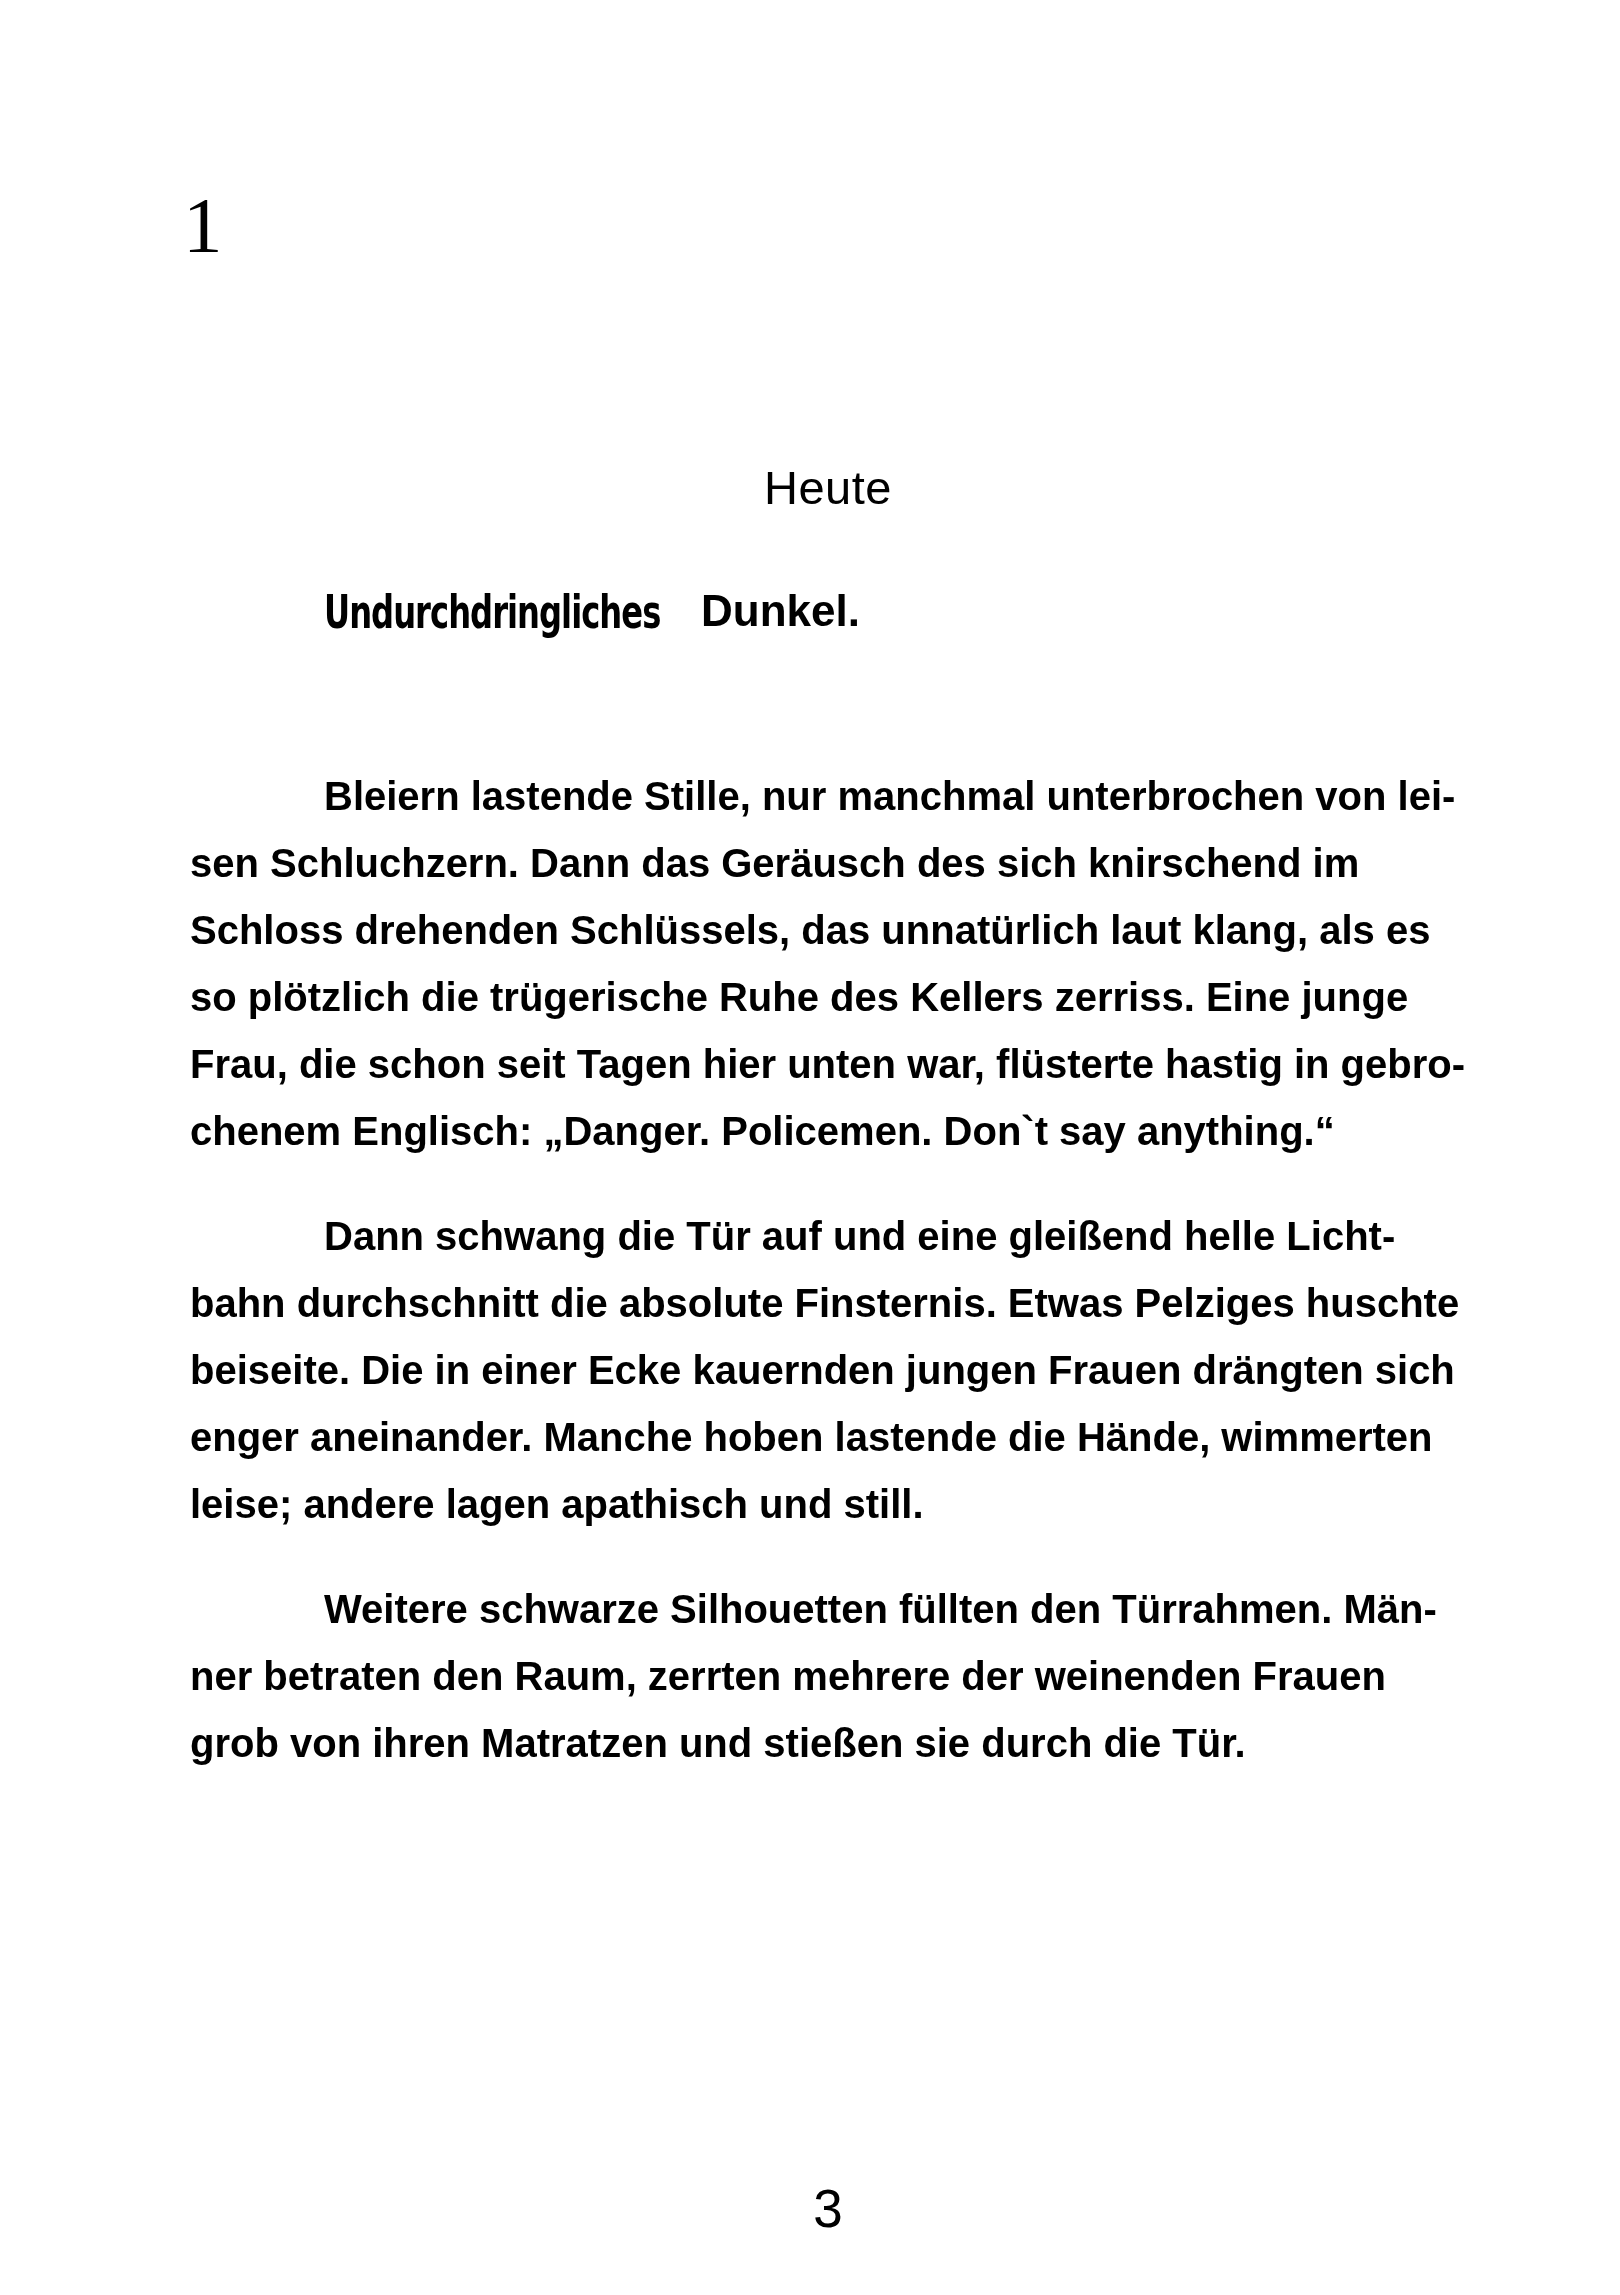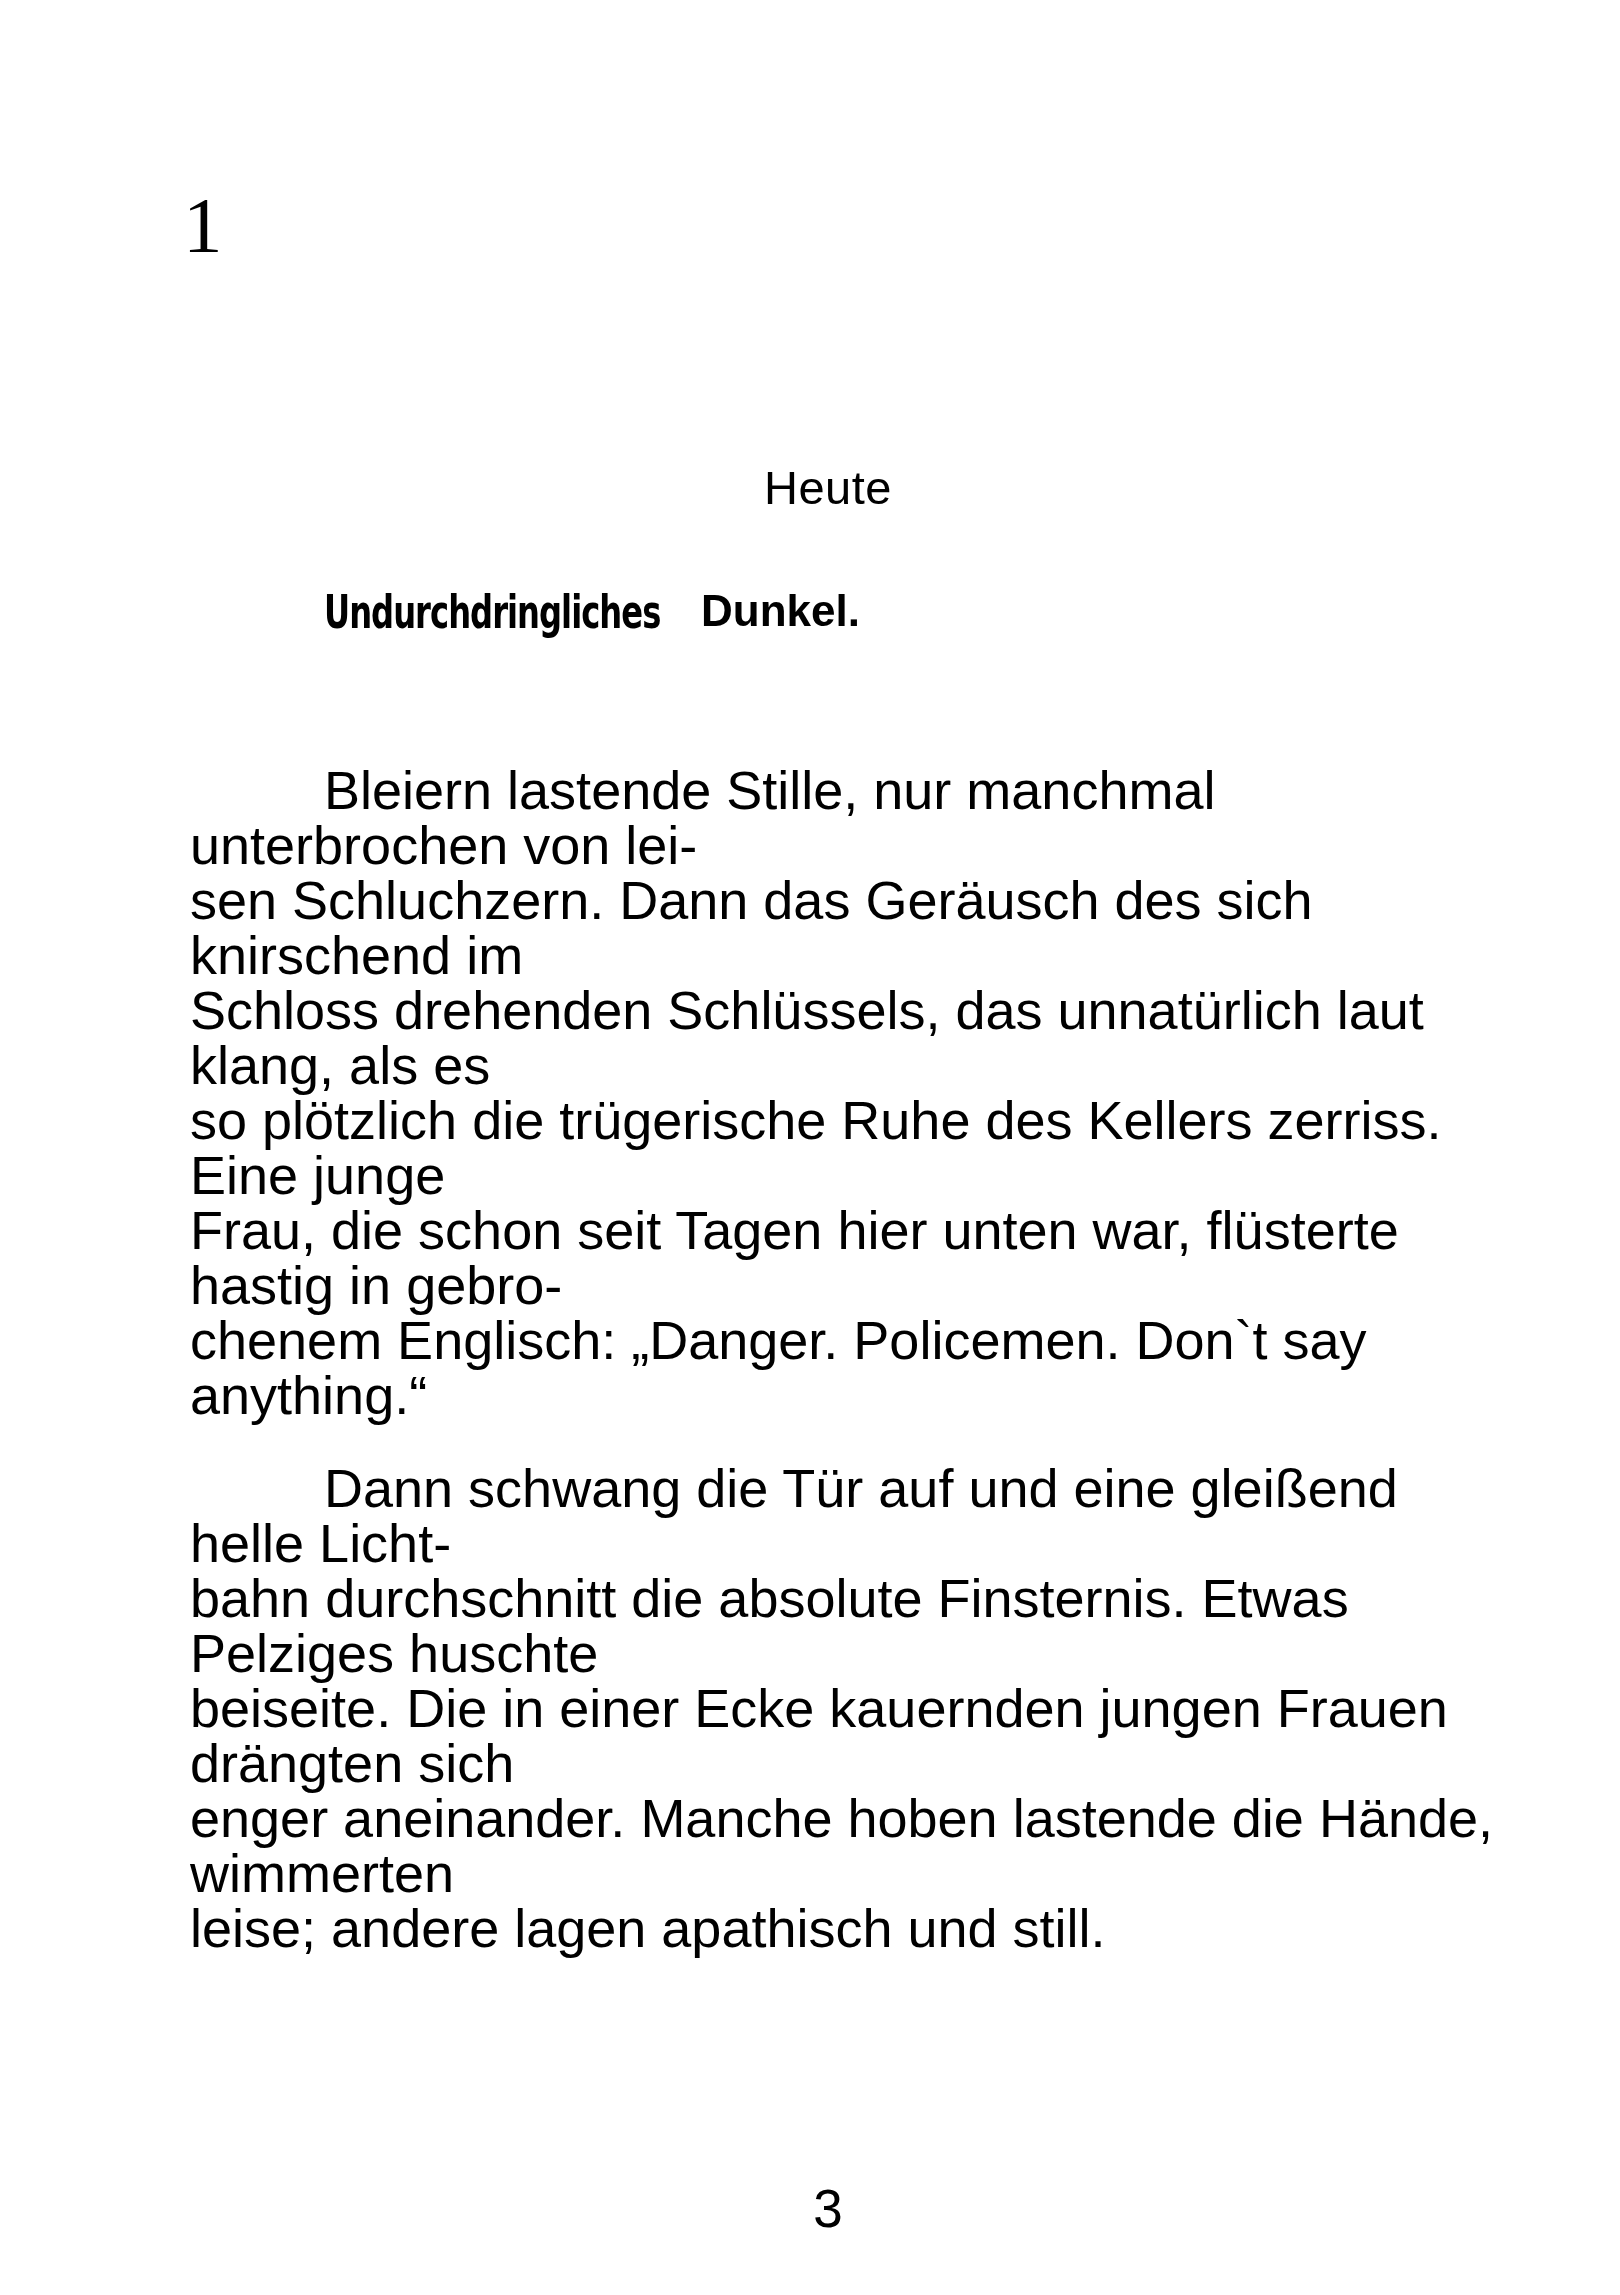--- a/index.html
+++ b/index.html
@@ -67,25 +67,26 @@
     white-space: nowrap;
   }
   .body-block {
     position: absolute;
     left: 190px;
     top: 763px;
     width: 1306px;
   }
   .body-block p {
     margin: 0 0 38px 0;
-    font-size: 54px;
-    line-height: 55px;
+    font-size: 40px;
+    line-height: 67px;
     white-space: pre-line;
     text-indent: 134px;
     letter-spacing: 0;
+    font-weight: bold;
   }
   .page-number {
     position: absolute;
     left: 190px;
     top: 2182px;
     width: 1276px;
     text-align: center;
     font-size: 53px;
     line-height: 1;
     font-weight: 400;
@@ -110,18 +111,21 @@
 sen Schluchzern. Dann das Geräusch des sich knirschend im
 Schloss drehenden Schlüssels, das unnatürlich laut klang, als es
 so plötzlich die trügerische Ruhe des Kellers zerriss. Eine junge
 Frau, die schon seit Tagen hier unten war, flüsterte hastig in gebro-
 chenem Englisch: „Danger. Policemen. Don`t say anything.“</p>
     <p>Dann schwang die Tür auf und eine gleißend helle Licht-
 bahn durchschnitt die absolute Finsternis. Etwas Pelziges huschte
 beiseite. Die in einer Ecke kauernden jungen Frauen drängten sich
 enger aneinander. Manche hoben lastende die Hände, wimmerten
 leise; andere lagen apathisch und still.</p>
+    <p>Weitere schwarze Silhouetten füllten den Türrahmen. Män-
+ner betraten den Raum, zerrten mehrere der weinenden Frauen
+grob von ihren Matratzen und stießen sie durch die Tür.</p>
   </div>
 
   <div class="page-number">3</div>
 
 </div>
 
 
 </body></html>

